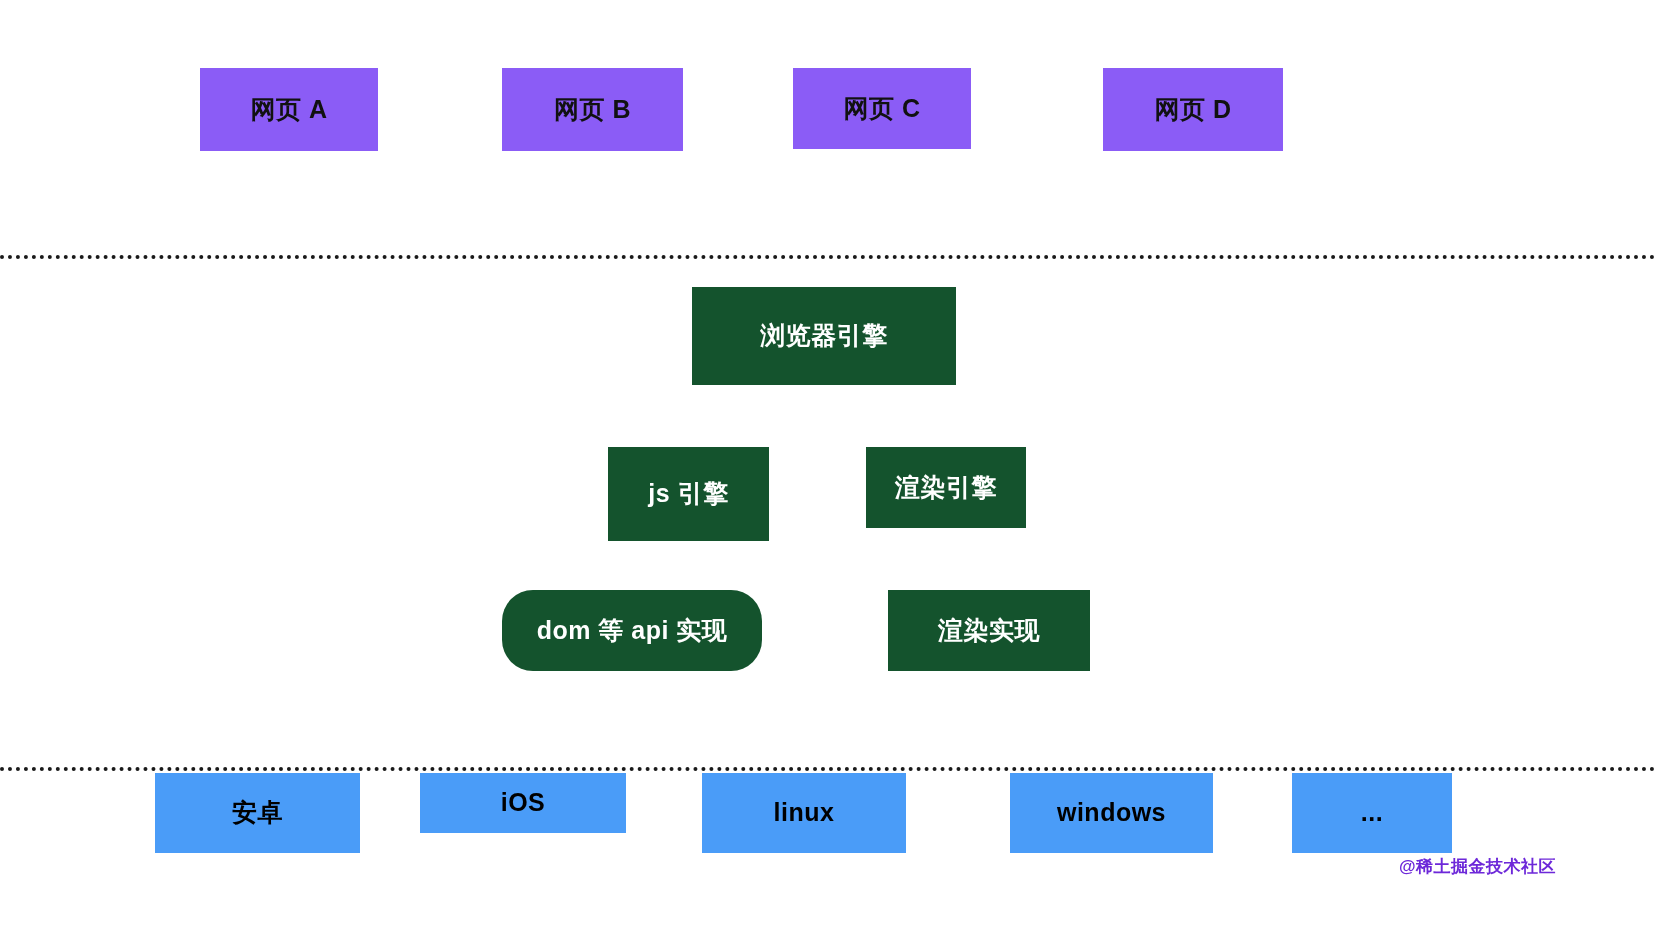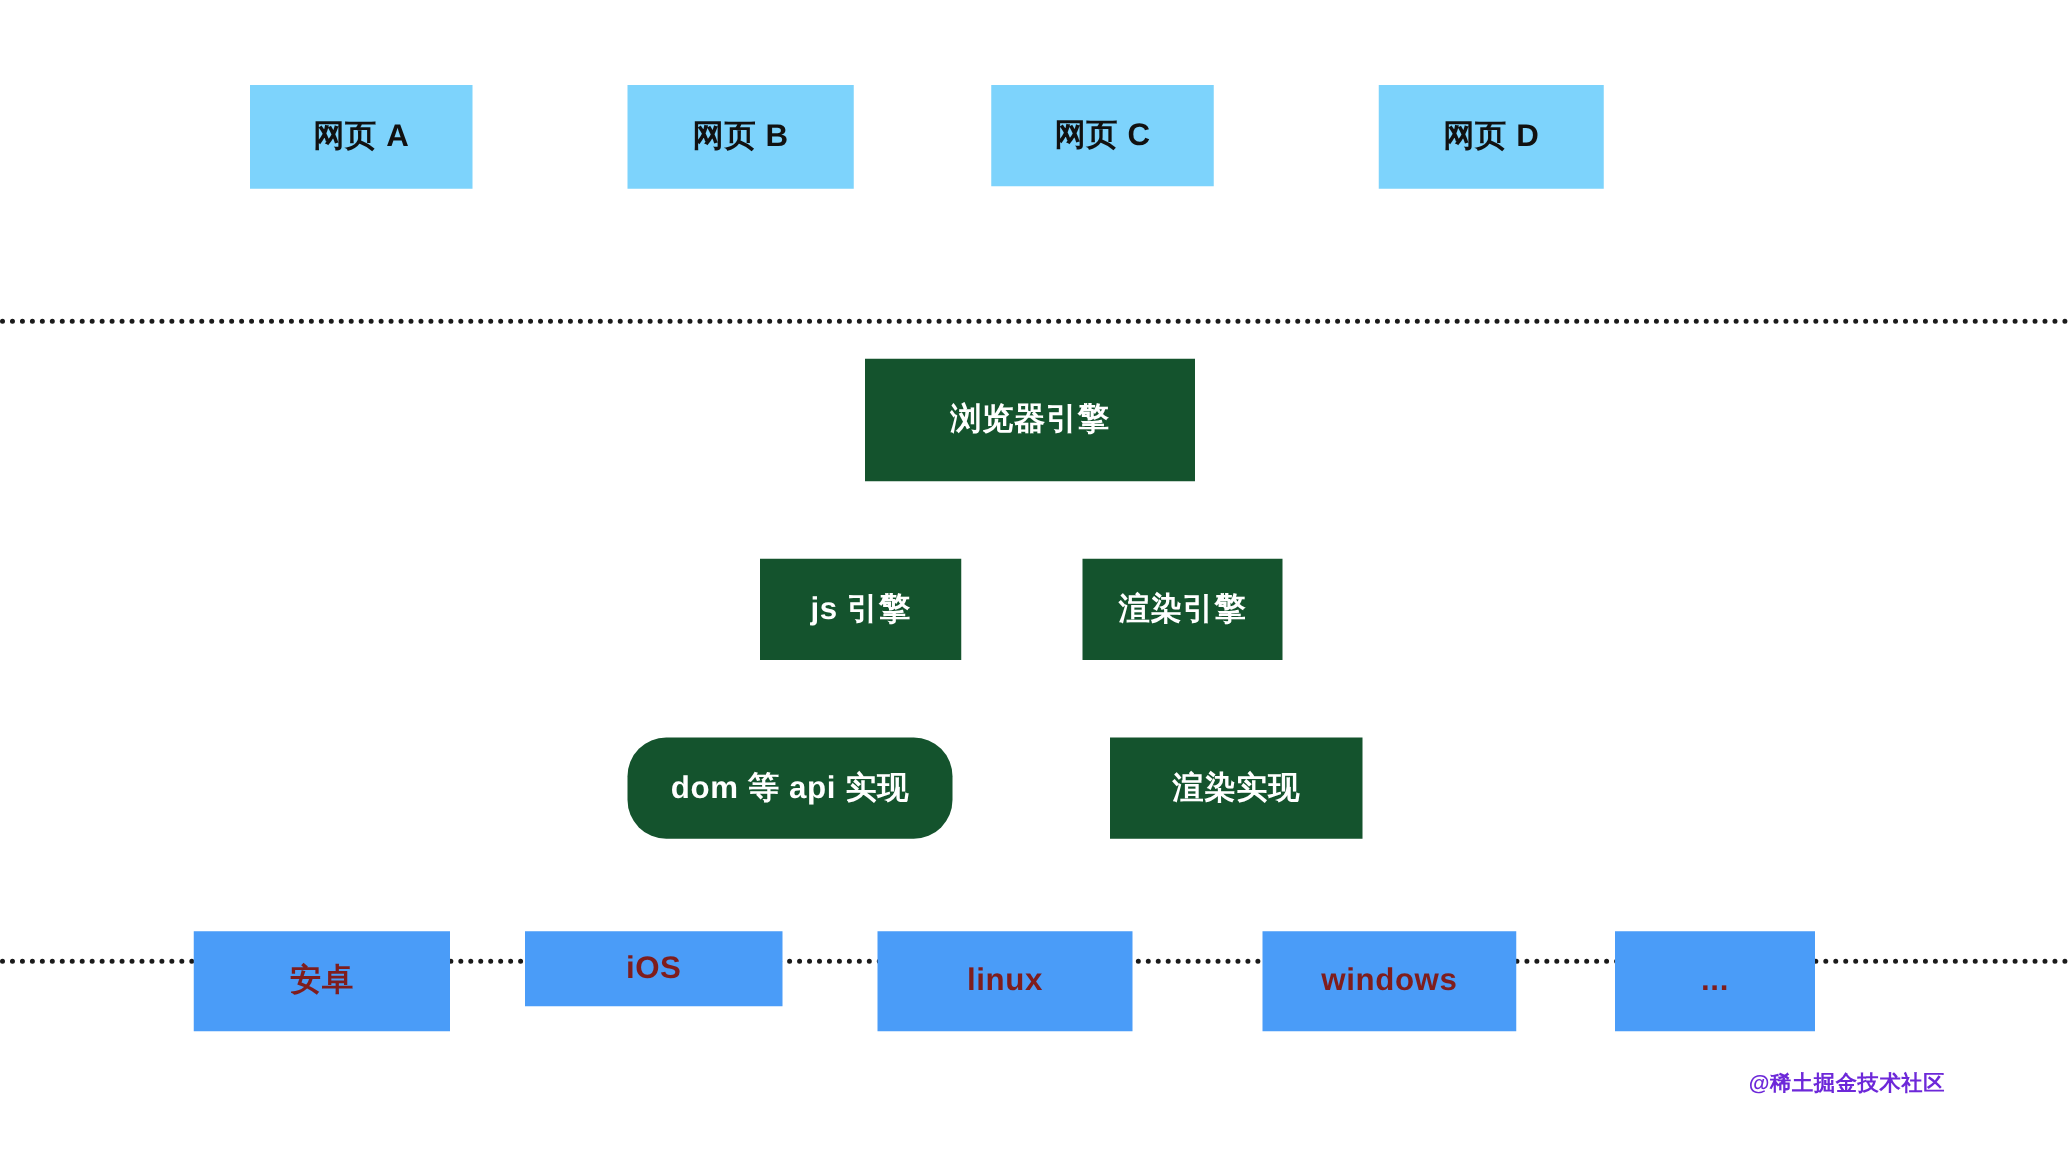--- a/index.html
+++ b/index.html
@@ -23,33 +23,34 @@
     align-items: center;
     justify-content: center;
     box-sizing: border-box;
     font-weight: bold;
     line-height: 1.1;
     text-align: center;
     white-space: nowrap;
     letter-spacing: 0.5px;
   }
   .node.page {
-    background: #7dd3fc;
+    background: #8b5cf6;
     color: #111111;
     font-size: 25px;
   }
   .node.engine {
     background: #14532d;
     color: #ffffff;
     font-size: 25px;
   }
   .node.os {
     background: #4a9cf8;
-    color: #7f1d1d;
+    color: #000000;
     font-size: 25px;
+    margin-top: 28px;
   }
   .divider {
     position: absolute;
     left: 0;
     width: 1656px;
     height: 0;
     border-top: 4px dotted #1a1a1a;
   }
   .watermark {
     position: absolute;
@@ -69,21 +70,21 @@
   <div class="layer-group"></div>
   <div class="node page" style="left: 200px; top: 68px; width: 178px; height: 83px;">网页 A</div>
   <div class="node page" style="left: 502px; top: 68px; width: 181px; height: 83px;">网页 B</div>
   <div class="node page" style="left: 793px; top: 68px; width: 178px; height: 81px;">网页 C</div>
   <div class="node page" style="left: 1103px; top: 68px; width: 180px; height: 83px;">网页 D</div>
 
   <div class="divider" style="top: 255px;"></div>
 
   <div class="layer-group"></div>
   <div class="node engine" style="left: 692px; top: 287px; width: 264px; height: 98px;">浏览器引擎</div>
-  <div class="node engine" style="left: 608px; top: 447px; width: 161px; height: 81px;">js 引擎</div>
+  <div class="node engine" style="left: 608px; top: 447px; width: 161px; height: 94px;">js 引擎</div>
   <div class="node engine" style="left: 866px; top: 447px; width: 160px; height: 81px;">渲染引擎</div>
   <div class="node engine" style="left: 502px; top: 590px; width: 260px; height: 81px; border-radius: 31px;">dom 等 api 实现</div>
   <div class="node engine" style="left: 888px; top: 590px; width: 202px; height: 81px;">渲染实现</div>
 
   <div class="divider" style="top: 767px;"></div>
 
   <div class="layer-group"></div>
   <div class="node os" style="left: 155px; top: 745px; width: 205px; height: 80px;">安卓</div>
   <div class="node os" style="left: 420px; top: 745px; width: 206px; height: 60px;">iOS</div>
   <div class="node os" style="left: 702px; top: 745px; width: 204px; height: 80px;">linux</div>

